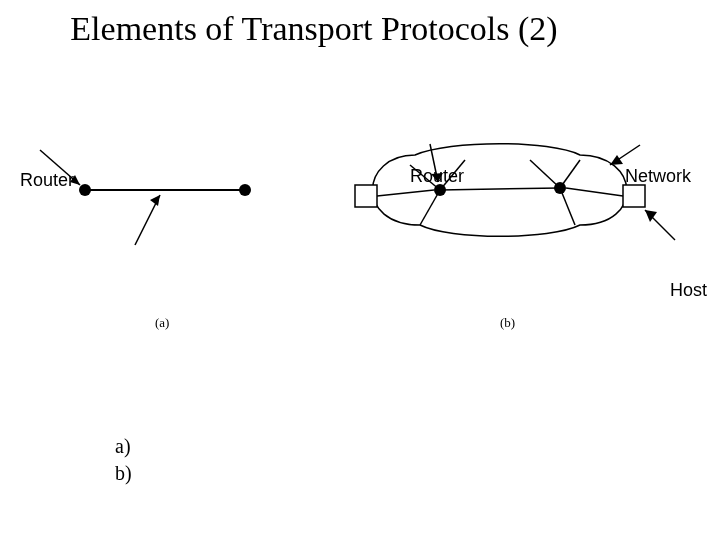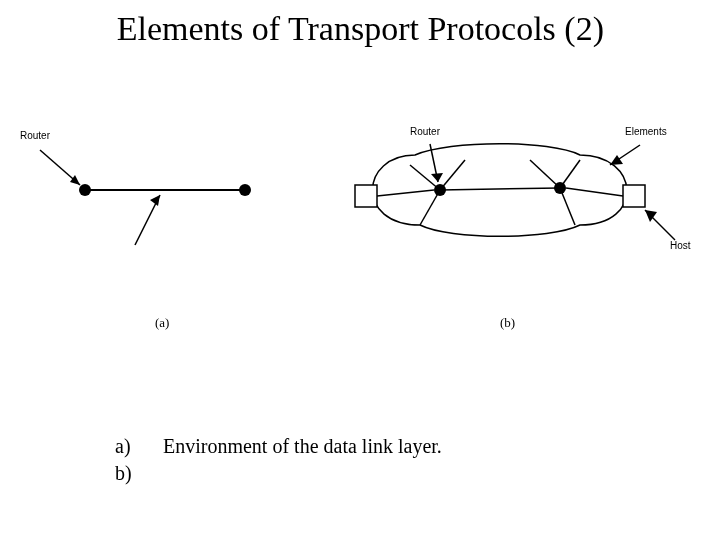--- a/index.html
+++ b/index.html
@@ -1,19 +1,19 @@
 <!DOCTYPE html>
 <html><head>
 <meta charset="utf-8">
 <style>
   html,body{margin:0;padding:0;width:720px;height:540px;background:#fff;font-family:"Times New Roman",Times,serif;color:#000;}
   .slide{position:relative;width:720px;height:540px;}
-  .title{position:absolute;top:10px;left:0;width:604px;text-align:right;font-size:34px;}
+  .title{position:absolute;top:10px;left:0;width:604px;text-align:center;font-size:34px;padding-left:12px;}
   .figure{position:absolute;top:130px;left:20px;width:680px;height:220px;}
-  .lbl{position:absolute;font-family:Arial,Helvetica,sans-serif;font-size:10px;color:#000;}
+  .lbl{position:absolute;font-family:Arial,Helvetica,sans-serif;font-size:18px;color:#000;margin-top:40px;}
   .cap{position:absolute;font-family:"Times New Roman",Times,serif;font-size:13px;color:#000;}
   .legend{position:absolute;top:435px;left:115px;font-size:20px;}
   .legend .row{display:flex;margin-bottom:4px;}
   .legend .key{width:48px;}
 </style>
 </head>
 <body>
 
 <div class="slide">
 
@@ -57,30 +57,29 @@
 
       <line x1="620" y1="15" x2="590" y2="35" stroke="#000" stroke-width="1.5"></line>
       <polygon points="590,35 597,25 603,34" fill="#000"></polygon>
 
       <line x1="655" y1="110" x2="625" y2="80" stroke="#000" stroke-width="1.5"></line>
       <polygon points="625,80 637,82 630,92" fill="#000"></polygon>
     </svg>
 
     <div class="lbl" style="top:0px;left:0px;">Router</div>
     <div class="lbl" style="top:-4px;left:390px;">Router</div>
-    <div class="lbl" style="top:-4px;left:605px;">Elements</div>
+    <div class="lbl" style="top:-4px;left:605px;">Network</div>
     <div class="lbl" style="top:110px;left:650px;text-align:center;">Host</div>
 
     <div class="cap" style="top:185px;left:135px;">(a)</div>
     <div class="cap" style="top:185px;left:480px;">(b)</div>
   </div>
 
   <div class="legend">
     <div class="row">
       <div class="key">a)</div>
-      <div>Environment of the data link layer.</div>
     </div>
     <div class="row">
       <div class="key">b)</div>
     </div>
   </div>
 
 </div>
 
 </body></html>

